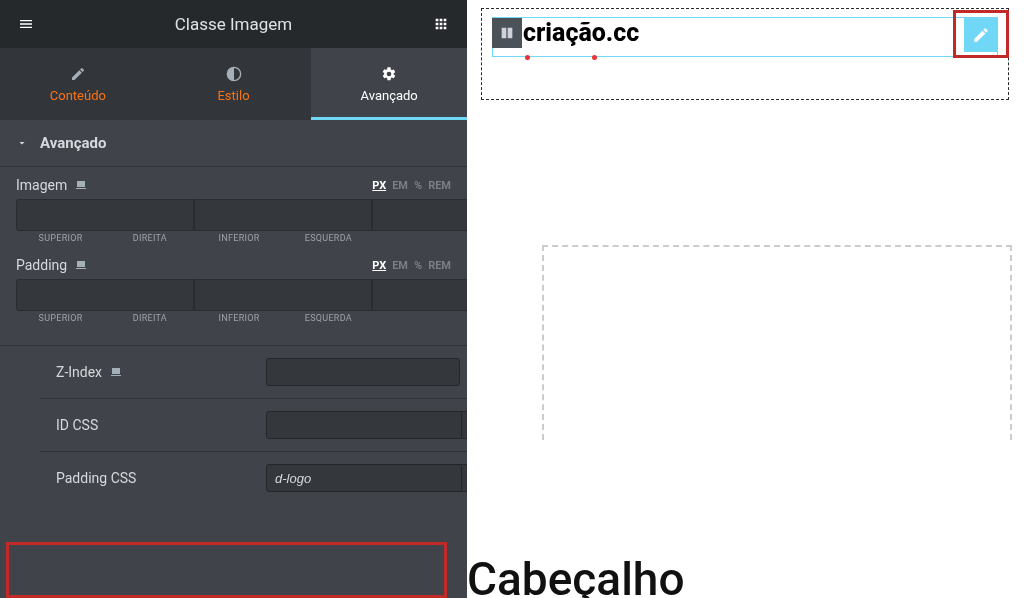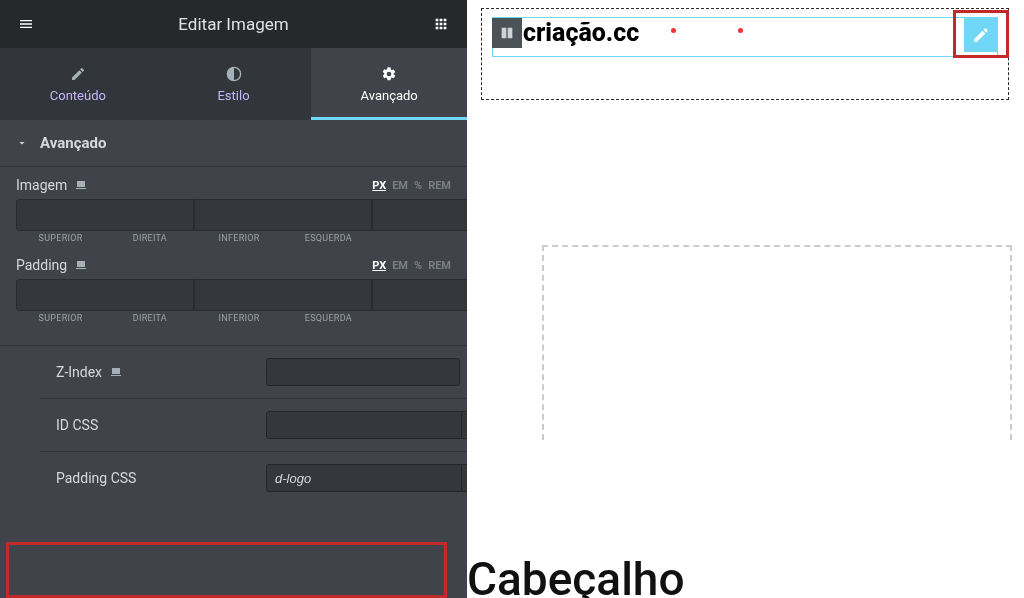--- a/index.html
+++ b/index.html
@@ -36,21 +36,21 @@
       height: 72px;
     }
     .tab {
       flex: 1;
       display: flex;
       flex-direction: column;
       align-items: center;
       justify-content: center;
       gap: 6px;
       font-size: 13px;
-      color: #c4b5fd;
+      color: #f97316;
       cursor: pointer;
       position: relative;
     }
     .tab.active {
       background: #404349;
       color: #fff;
     }
     .tab.active::after {
       content: "";
       position: absolute;
@@ -245,21 +245,21 @@
 <body>
 
 <div class="panel">
 
   <div class="panel-header">
     <div class="burger">
       <svg class="ic ic-w" viewBox="0 0 24 24">
           <path d="M3 6h18v2H3zM3 11h18v2H3zM3 16h18v2H3z"></path>
         </svg>
     </div>
-    <div class="panel-title">Editar Imagem</div>
+    <div class="panel-title">Classe Imagem</div>
     <div class="grid-menu">
       <svg class="ic ic-w" viewBox="0 0 24 24">
           <path d="M4 4h4v4H4zM10 4h4v4h-4zM16 4h4v4h-4zM4 10h4v4H4zM10 10h4v4h-4zM16 10h4v4h-4zM4 16h4v4H4zM10 16h4v4h-4zM16 16h4v4h-4z"></path>
         </svg>
     </div>
   </div>
 
   <div class="tabs">
     <div class="tab">
       <svg class="ic" viewBox="0 0 24 24">
@@ -398,21 +398,21 @@
 </div>
 
 <div class="canvas">
   <div class="sel-container">
     <div class="sel-element">
       <div class="sel-handle-left">
         <svg viewBox="0 0 24 24" width="16" height="16" fill="#cfd3d7">
             <path d="M4 4h7v16H4zM13 4h7v16h-7z"></path>
           </svg>
       </div>
-      <div style="display:flex; flex-direction:row;">
+      <div style="display:flex; flex-direction:column;">
         <span class="logo-text">criação.cc</span>
         <div class="squiggle">
           <span class="squig-dot" style="margin-left:2px;"></span>
           <span class="squig-dot" style="margin-left:58px;"></span>
         </div>
       </div>
       <div class="sel-handle-right">
         <svg viewBox="0 0 24 24" width="18" height="18" fill="#fff">
             <path d="M3 17.25V21h3.75L17.81 9.94l-3.75-3.75L3 17.25zM20.71 7.04a1 1 0 0 0 0-1.41l-2.34-2.34a1 1 0 0 0-1.41 0l-1.83 1.83 3.75 3.75 1.83-1.83z"></path>
           </svg>

